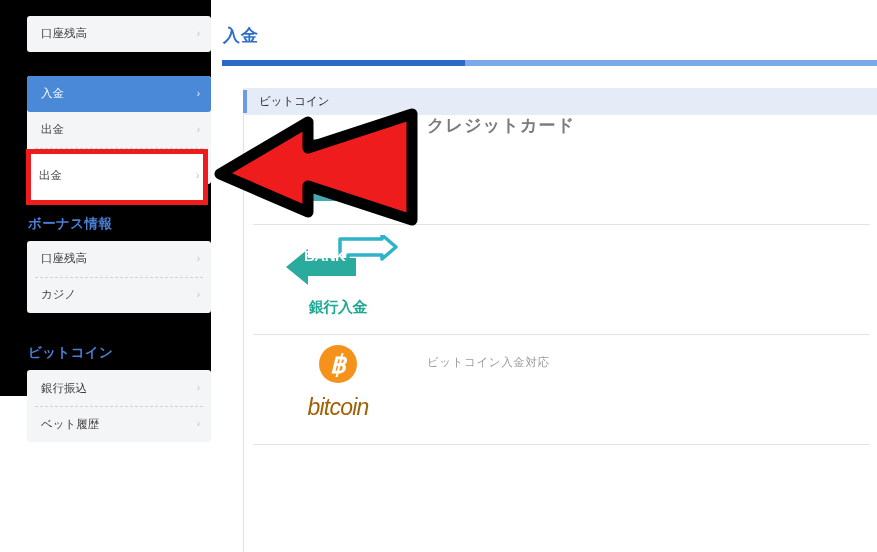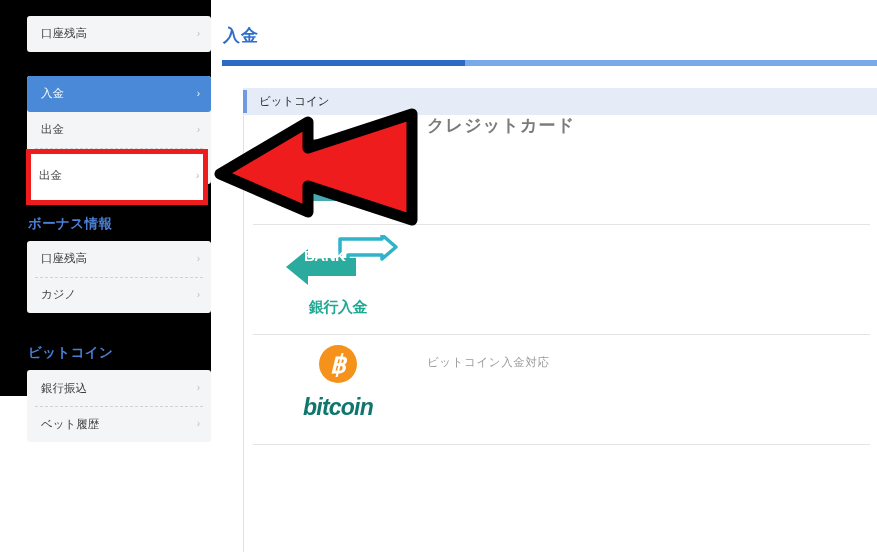--- a/index.html
+++ b/index.html
@@ -280,22 +280,22 @@
     background: #f5921b;
     display: flex; align-items: center; justify-content: center;
     color: #ffffff; font-size: 25px; font-weight: bold;
     font-family: "Liberation Serif", serif;
     font-style: italic;
     line-height: 1;
   }
   .btc-word {
     position: absolute; left: 0; right: 0; bottom: 6px;
     text-align: center;
-    font-size: 23px; font-weight: bold; font-style: italic;
-    color: #0f766e; letter-spacing: -0.8px;
+    font-size: 23px; font-weight: normal; font-style: italic;
+    color: #a16207; letter-spacing: -0.8px;
   }
 
   
   .red-arrow {
     position: absolute;
     left: 212px;
     top: 108px;
     width: 210px;
     height: 120px;
     z-index: 20;

